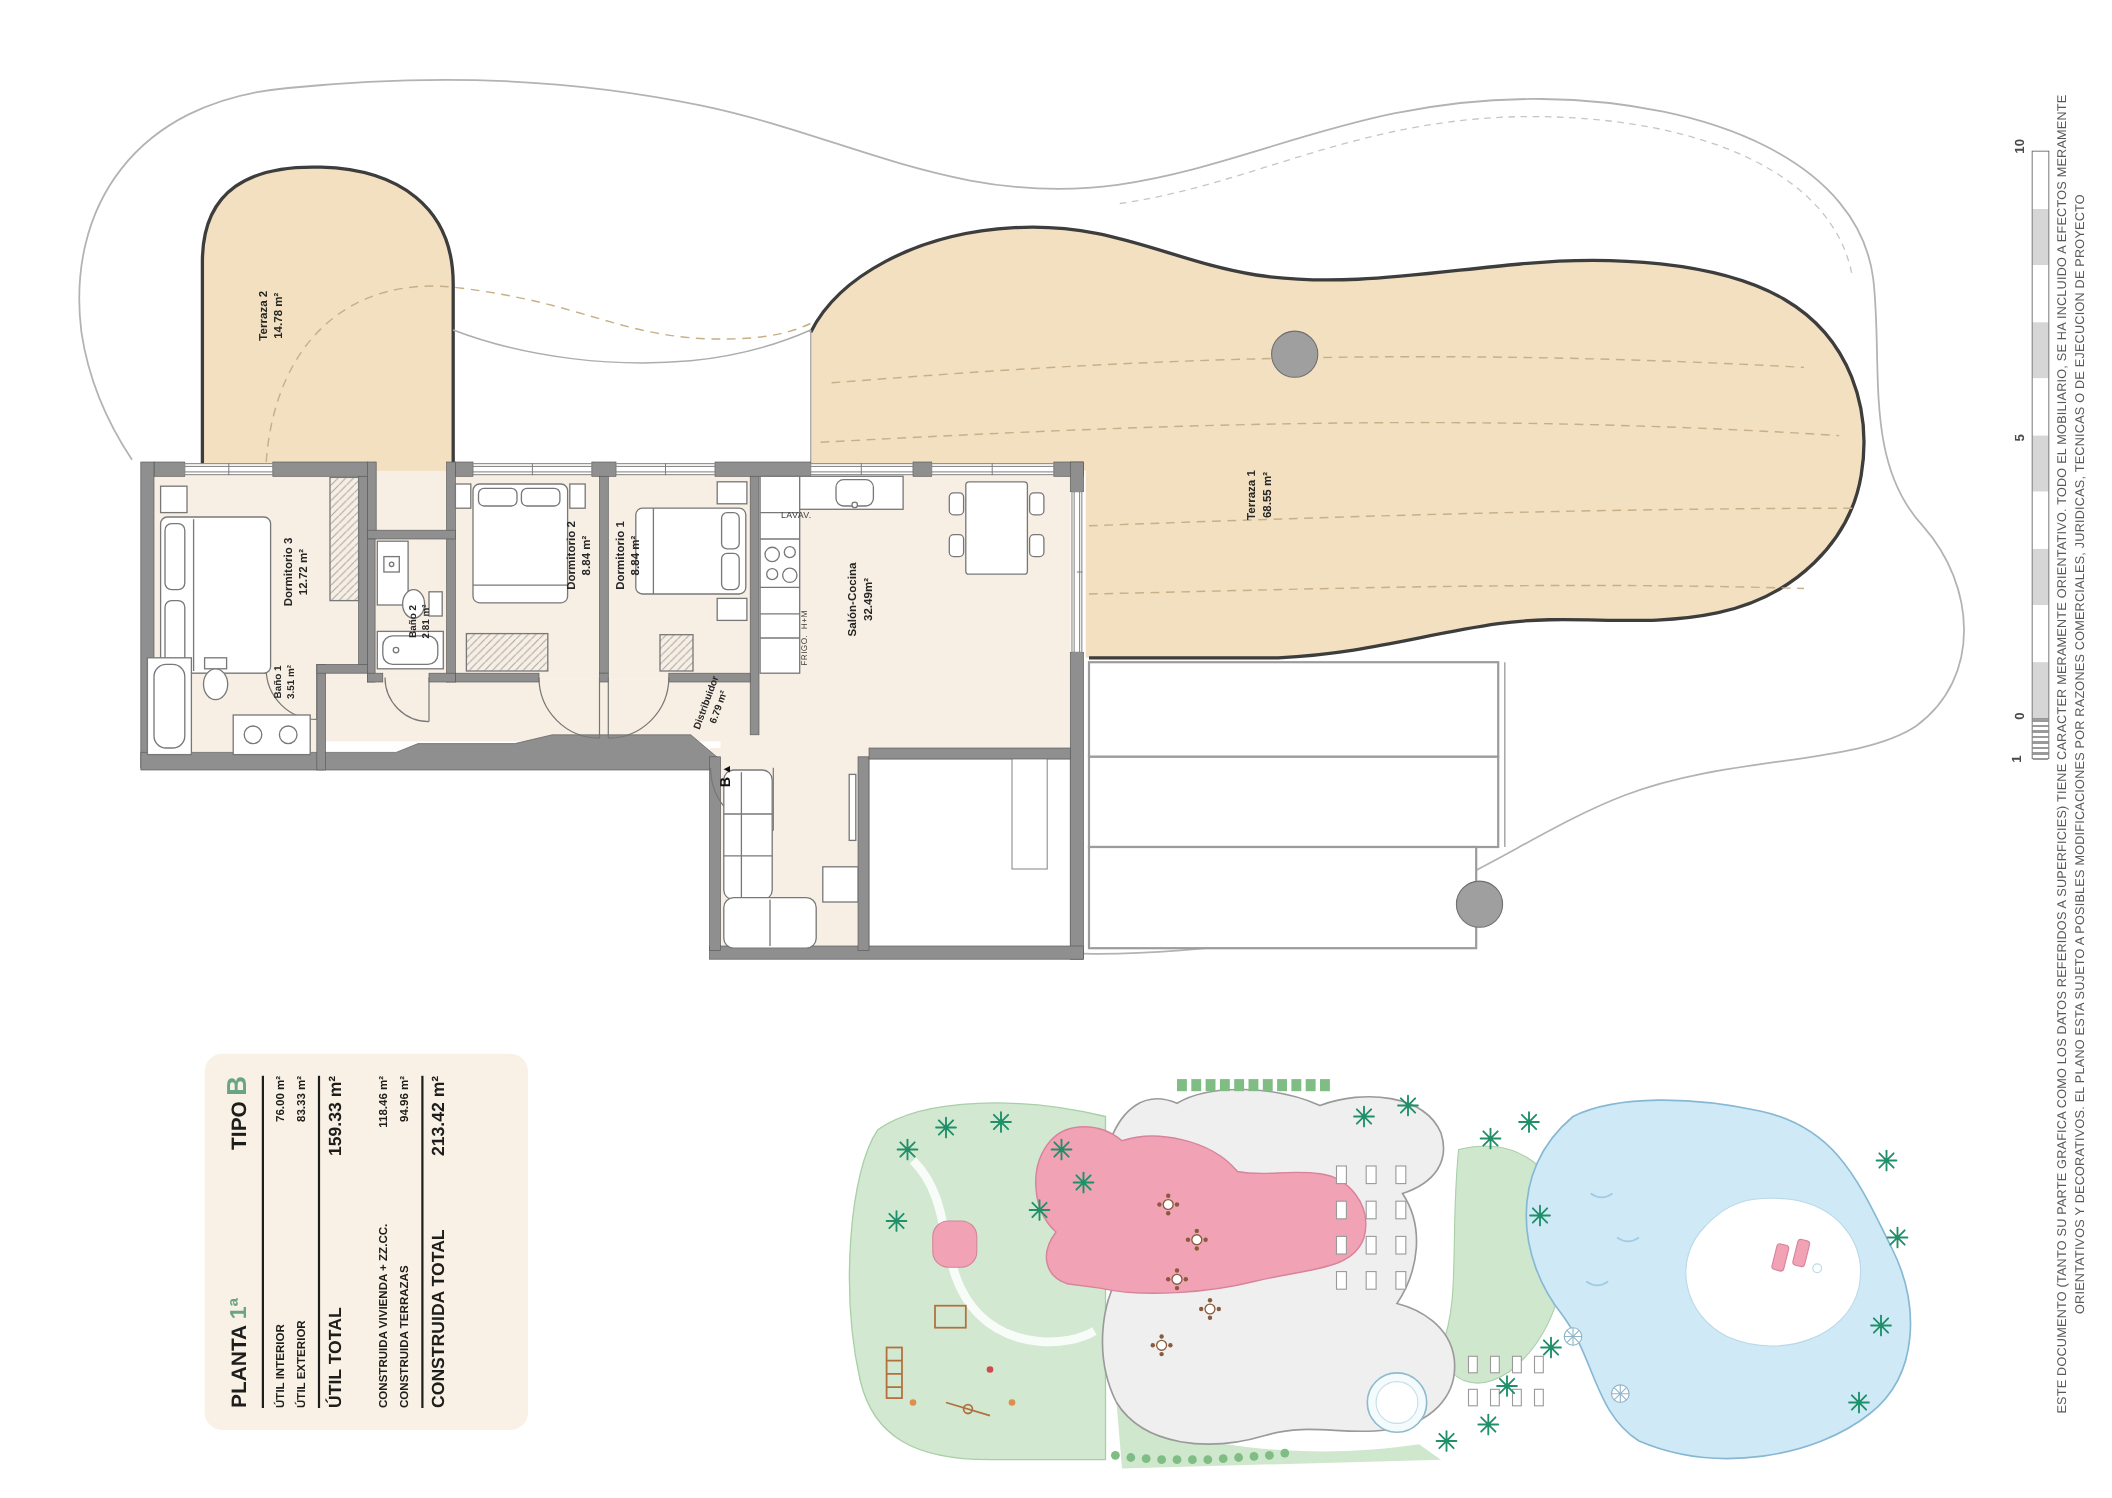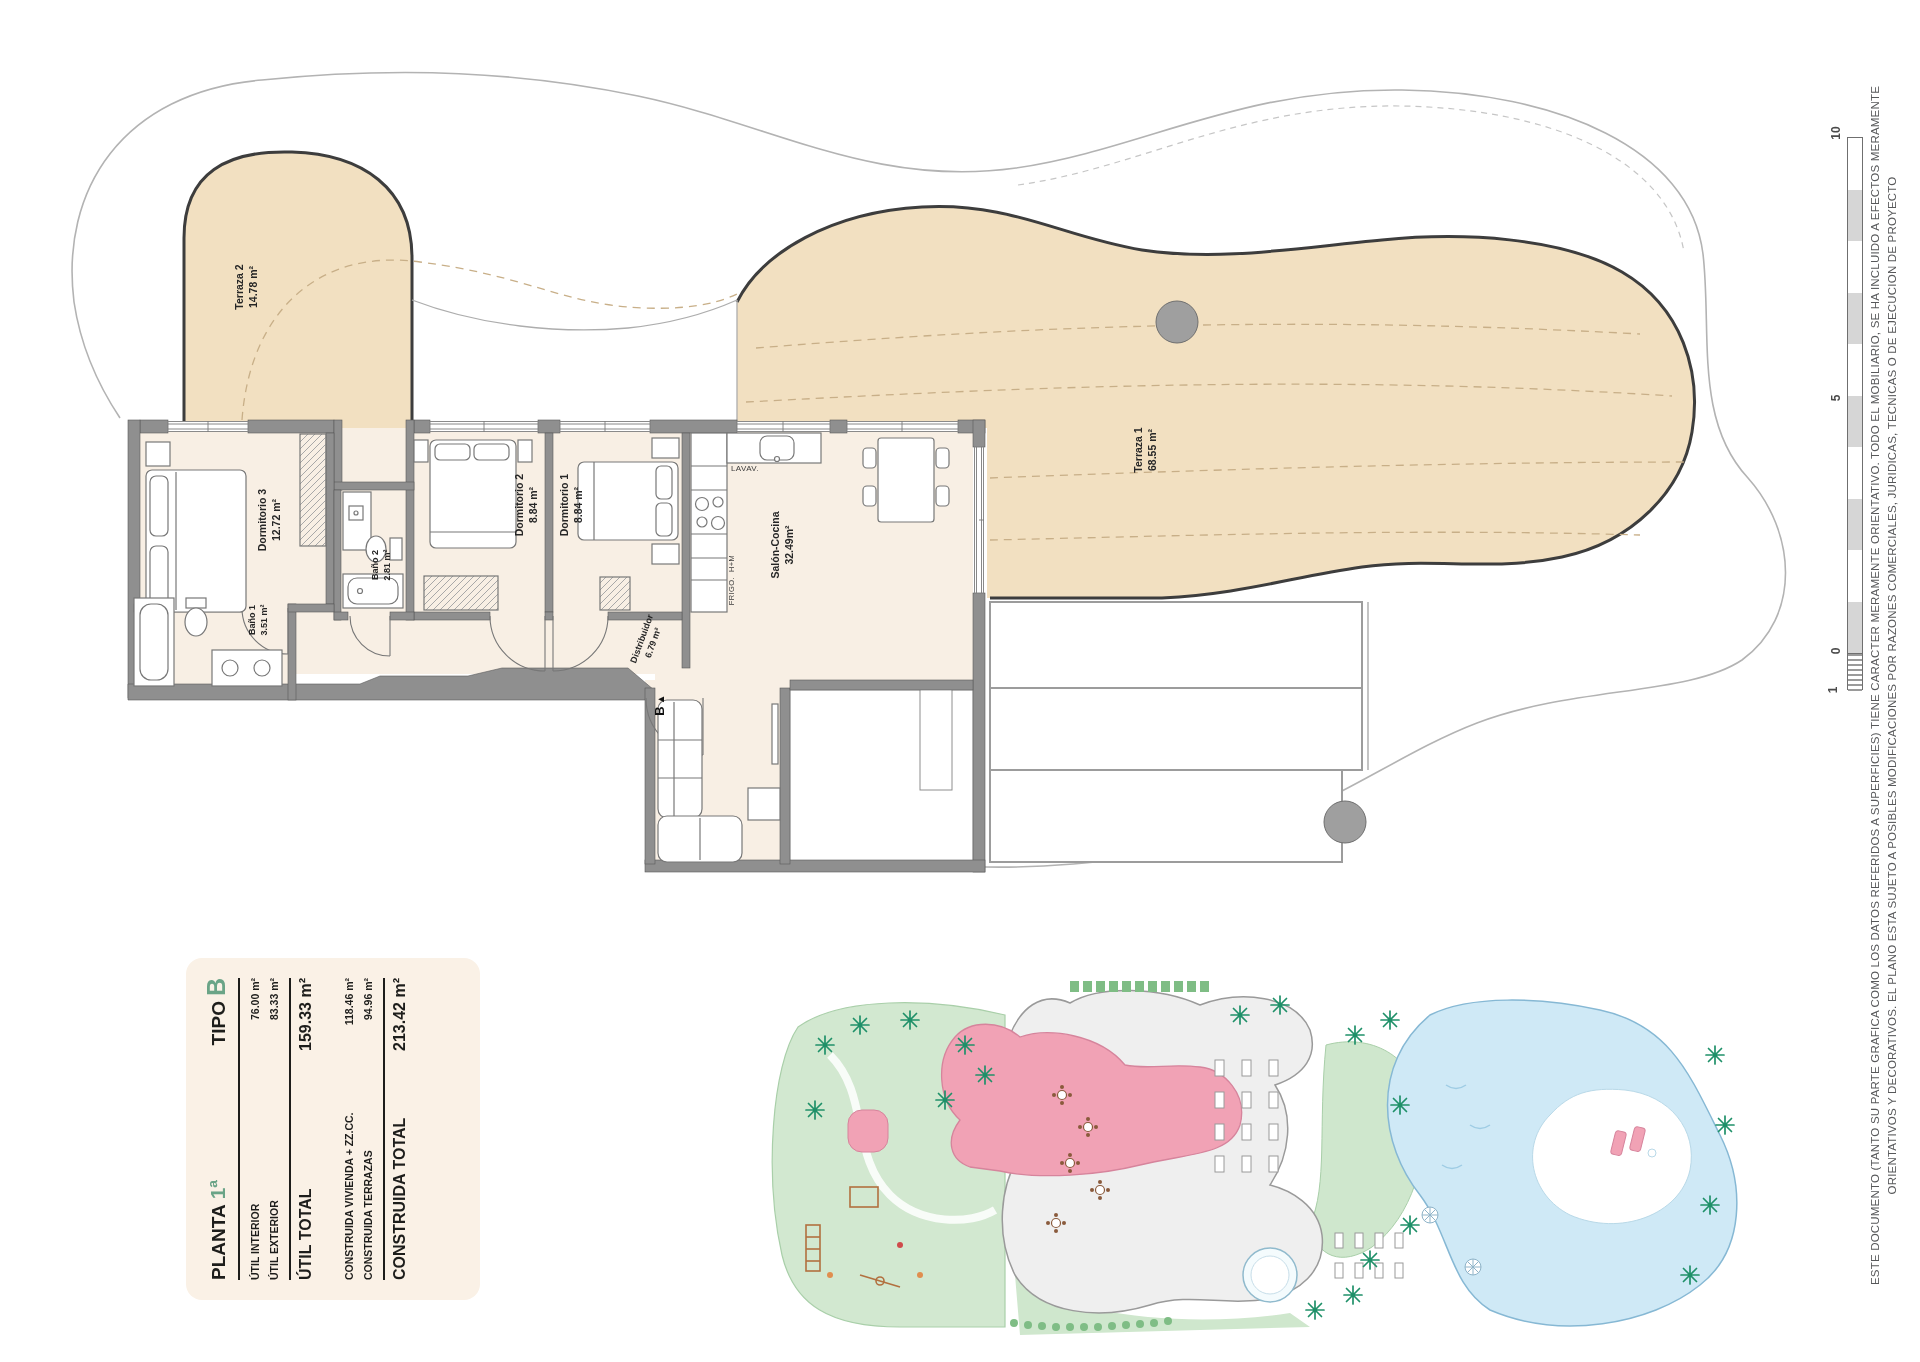--- a/index.html
+++ b/index.html
@@ -441,21 +441,21 @@
     </div>
 <div class="rl small diag" style="left:648px;top:641px">
   <span>Distribuidor</span>
       <span>6.79 m²</span>
     </div>
 <div class="rl" style="left:1146px;top:450px">
   <span>Terraza 1</span>
       <span>68.55 m²</span>
     </div>
 
-<div class="tinylabel" style="left:731px;top:464px">LAVAV.</div>
+<div class="tinylabel" style="left:710px;top:464px">LAVAV.</div>
 <div class="tinylabel rot" style="left:731px;top:580px;font-size:7.5px">
   <span>FRIGO.</span>&nbsp;&nbsp;<span>H+M</span></div>
 <div class="bmark" style="left:659px;top:704px">
   <span>B</span><span style="font-size:10px">▲</span></div>
 
 <div class="panel">
   <div class="p-title">
     <span>PLANTA</span>
     <span class="pt-green">1ª</span>
     <span class="pt-spacer"></span>

